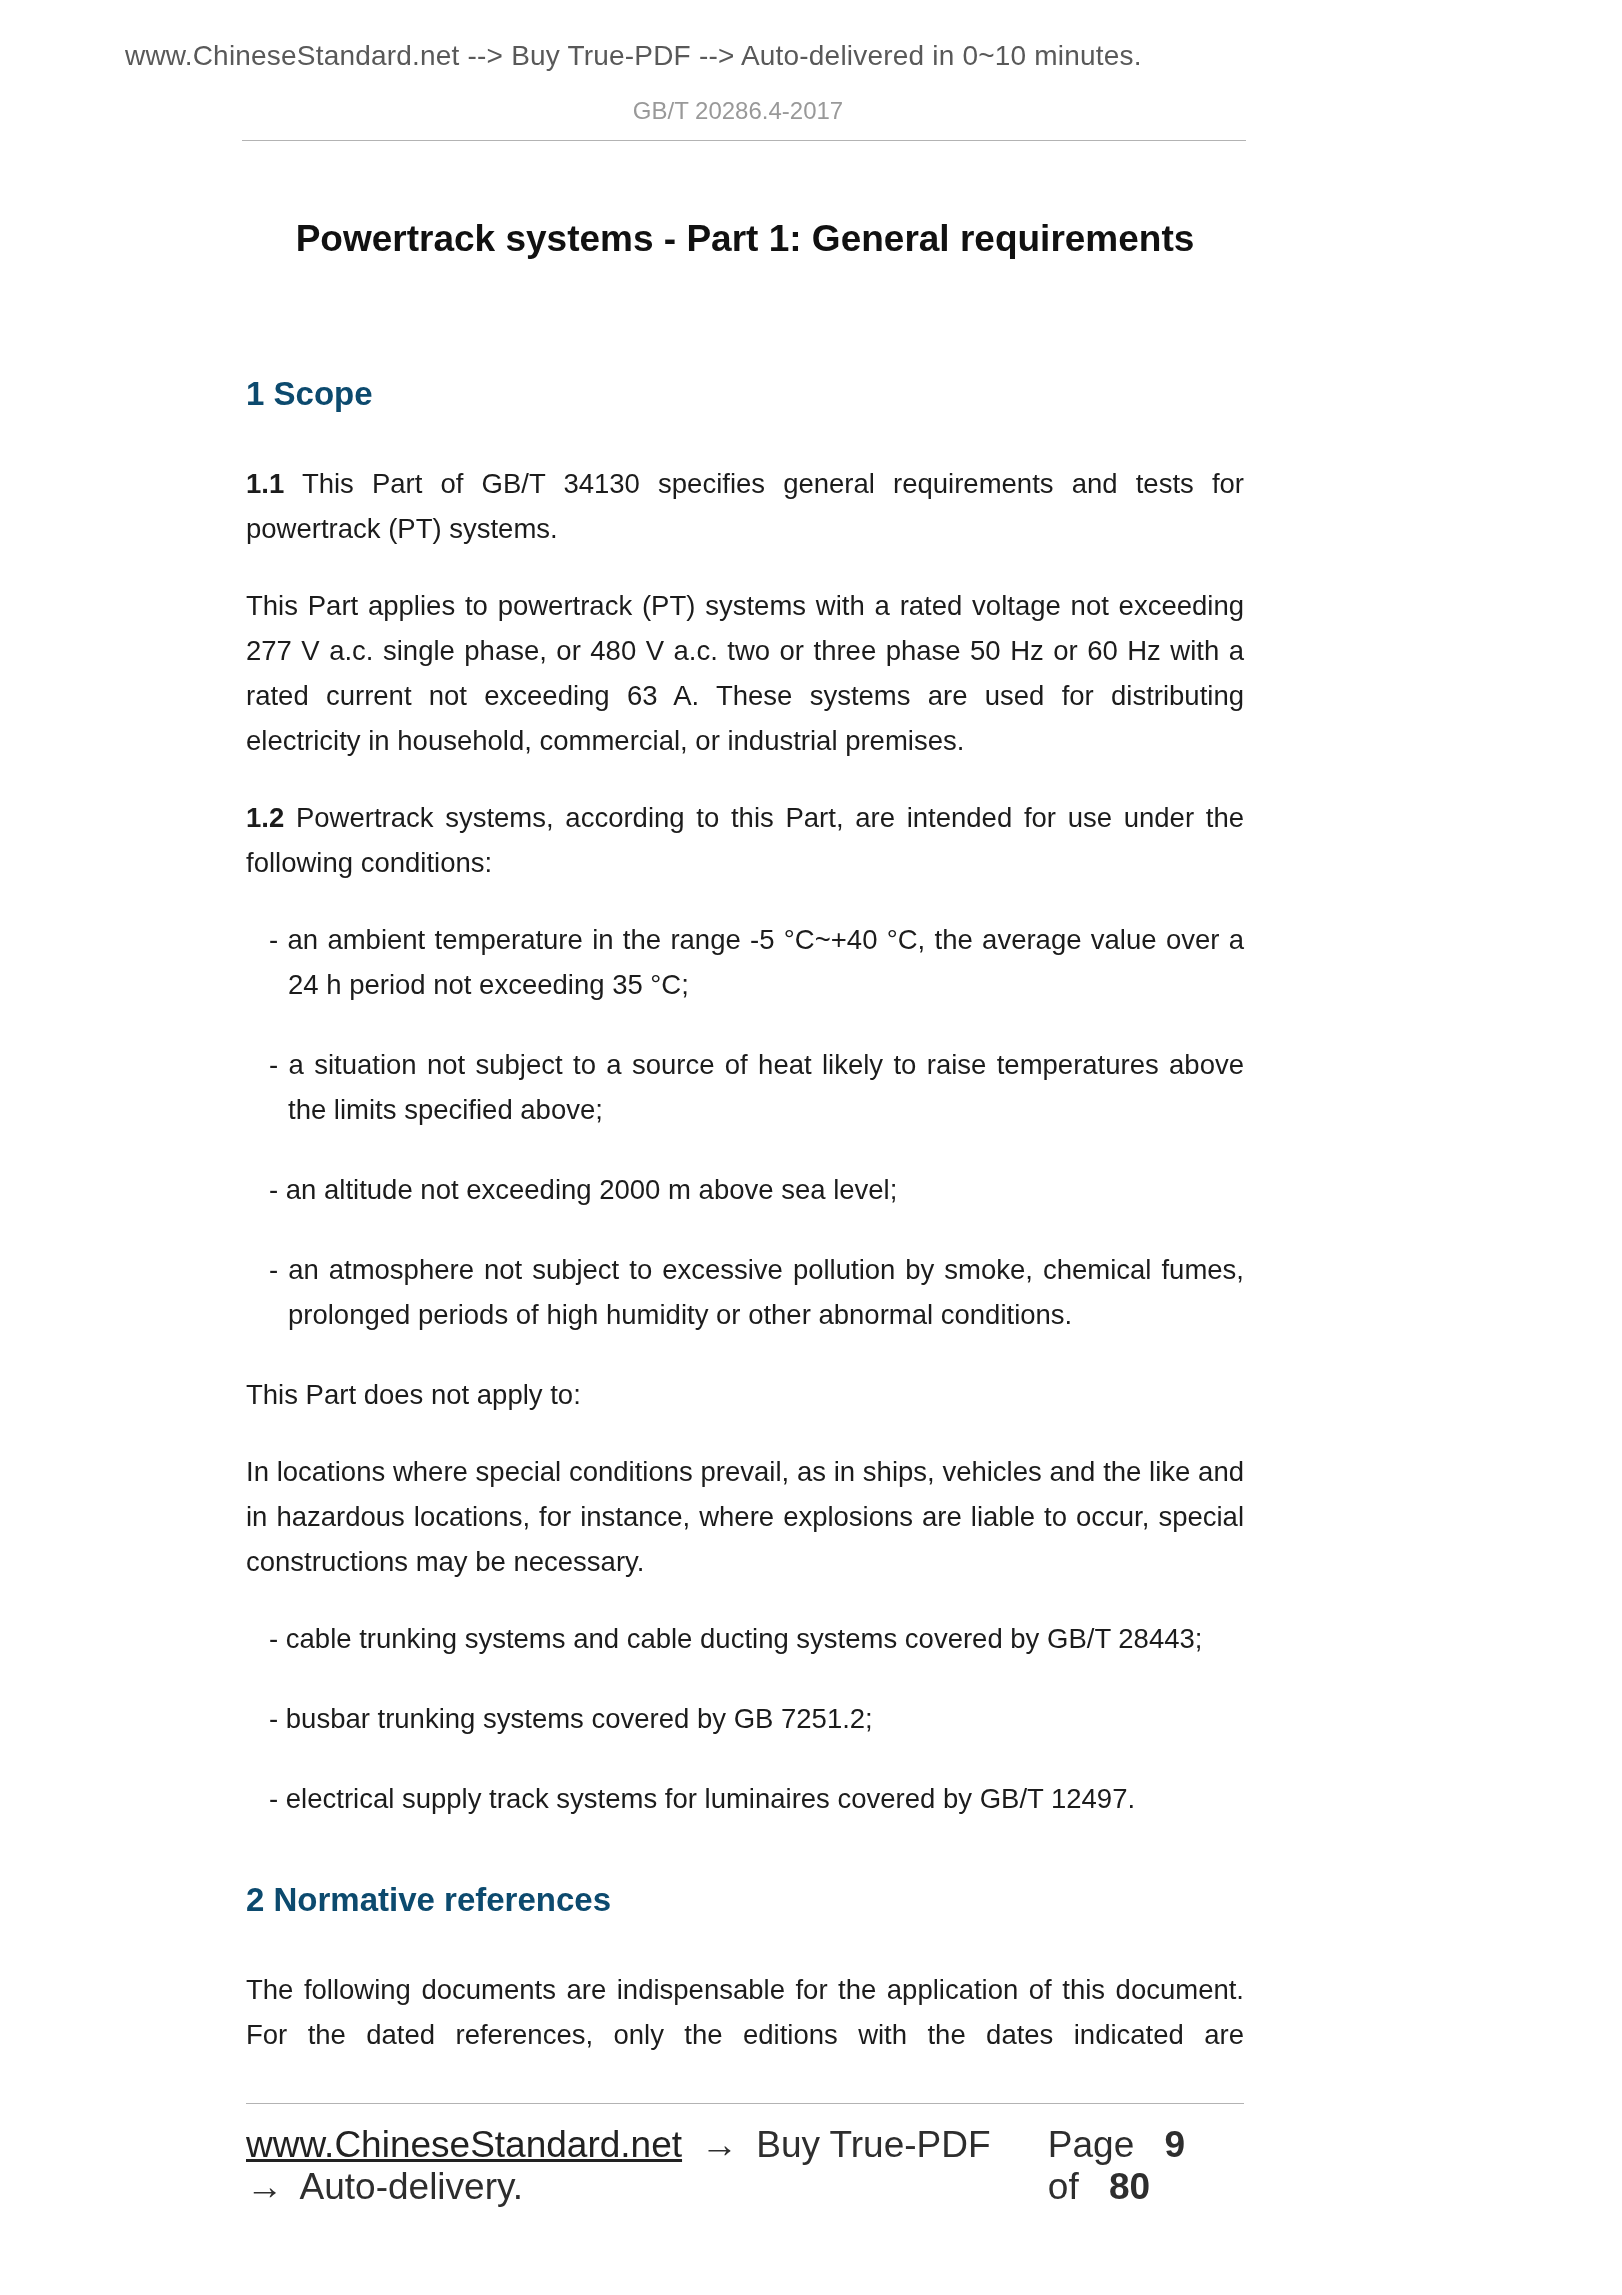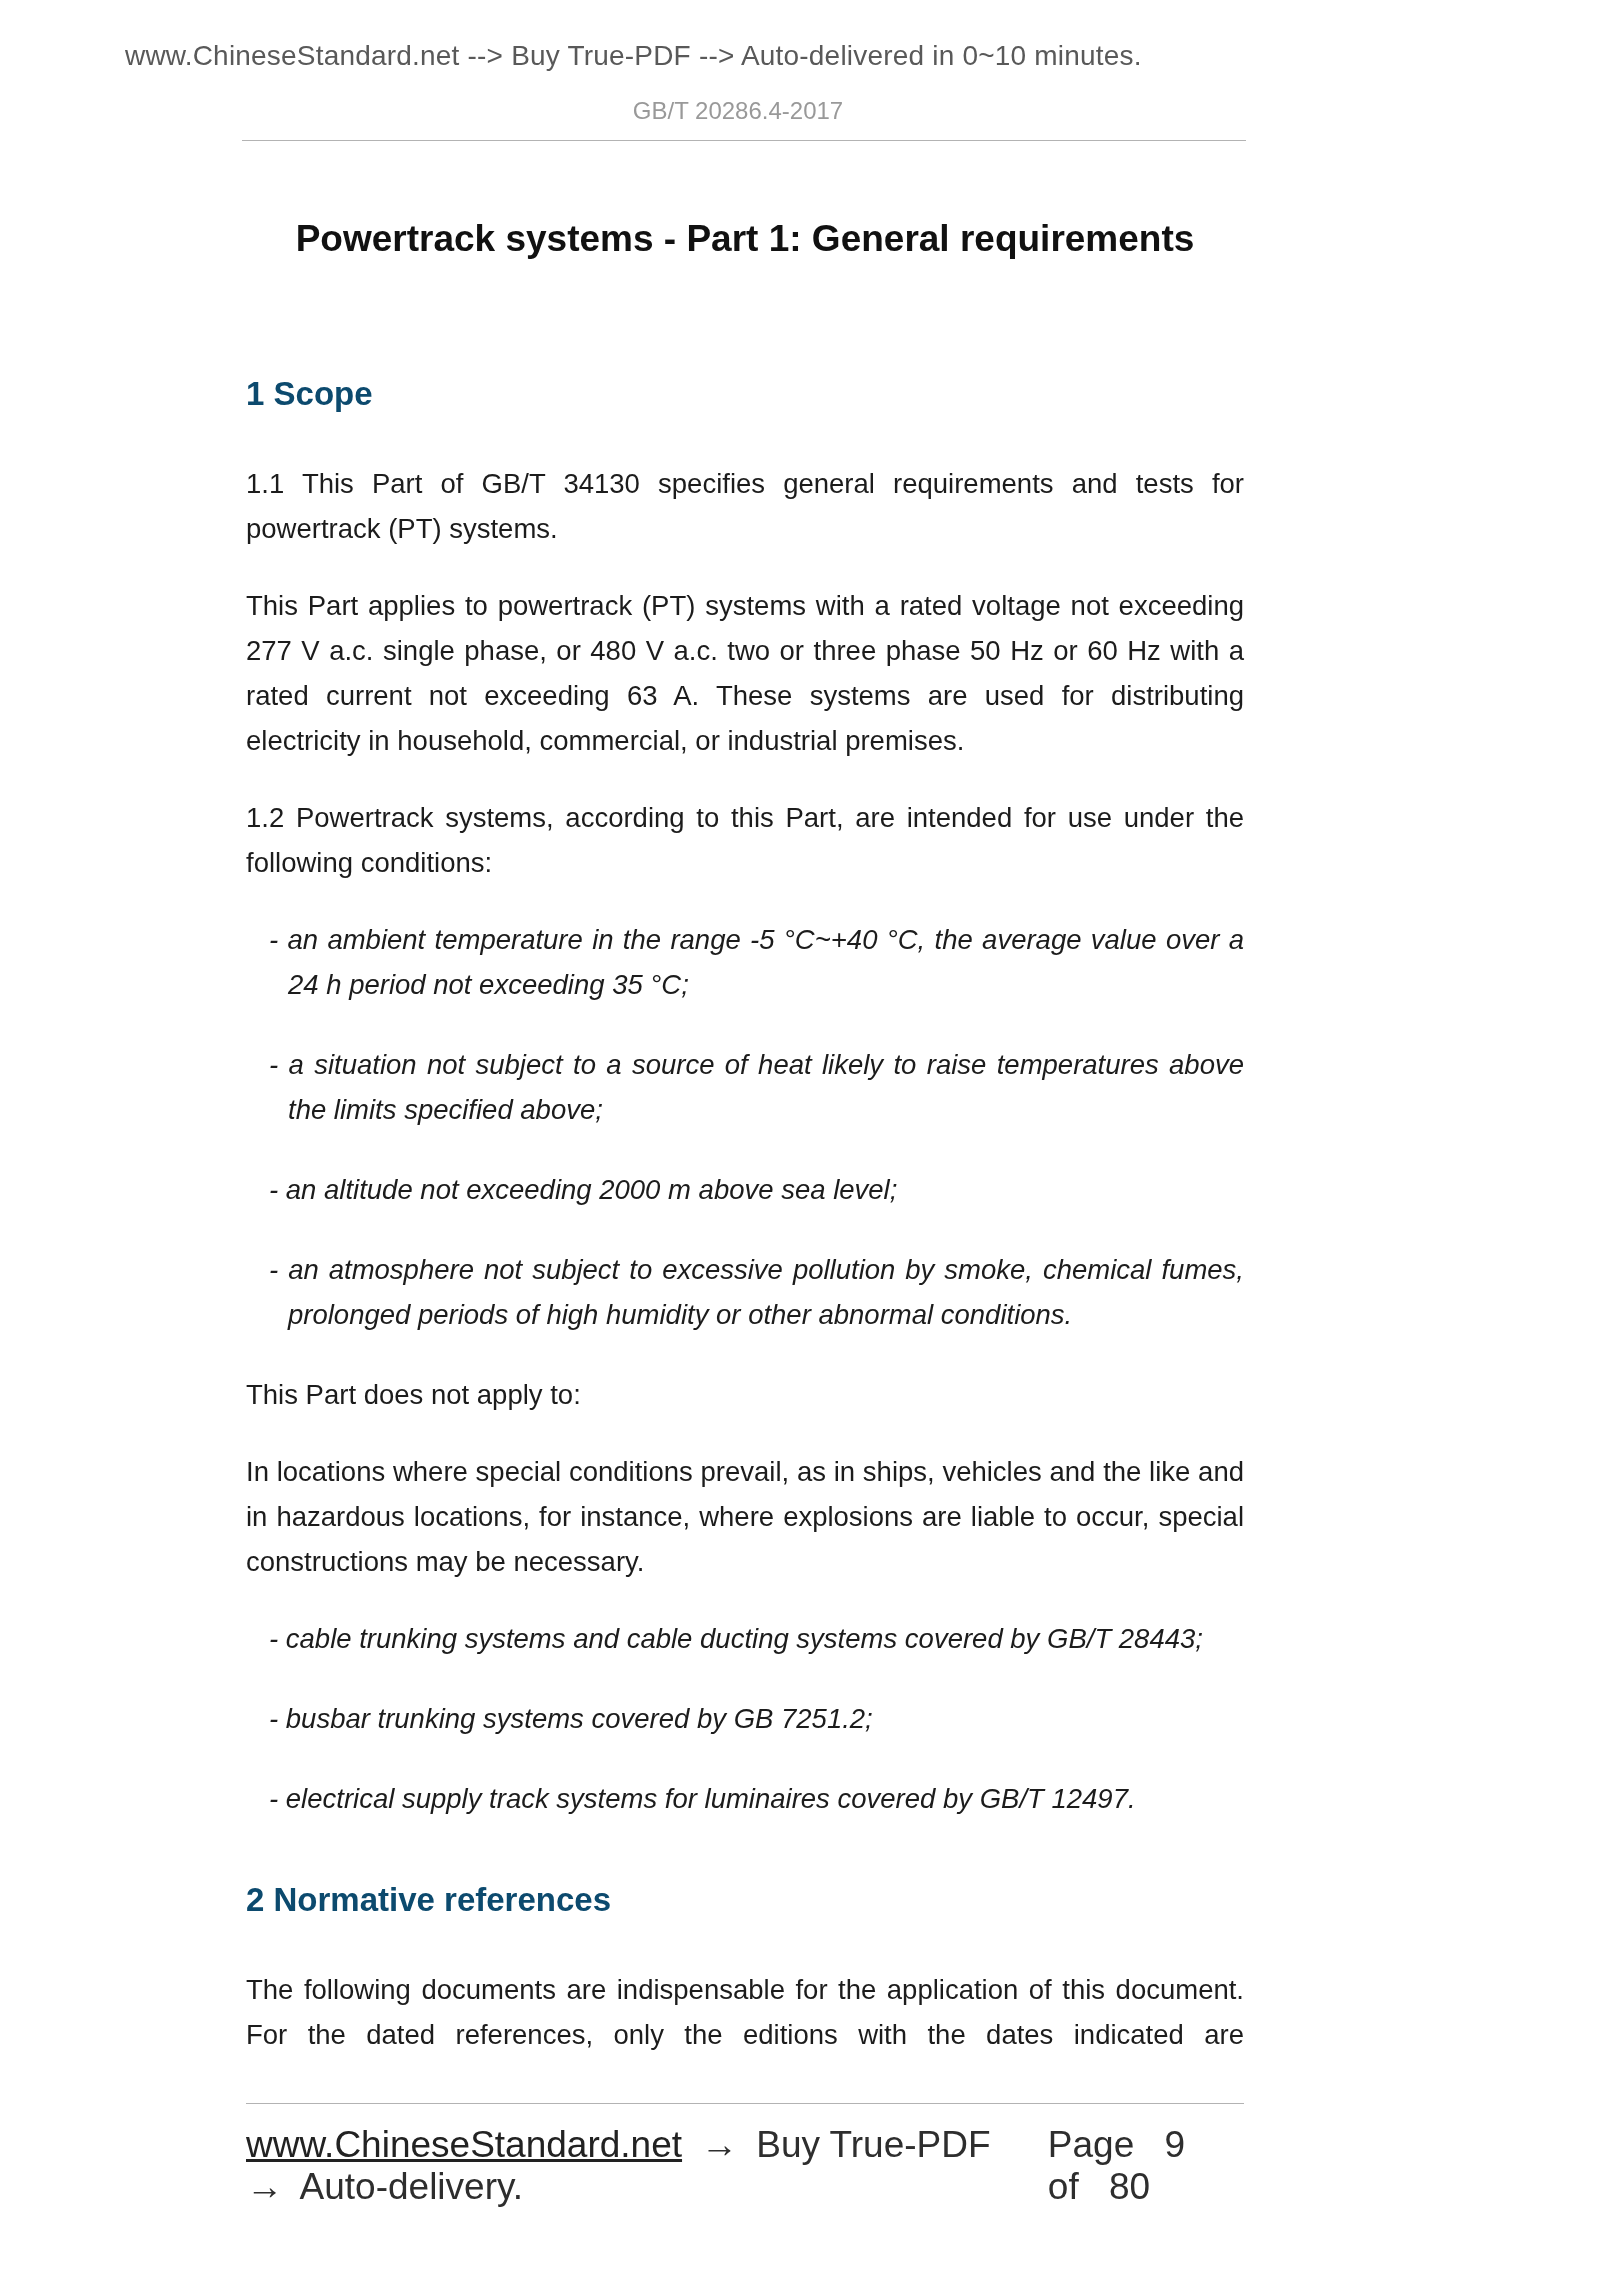--- a/index.html
+++ b/index.html
@@ -68,24 +68,23 @@
     text-align-last: justify;
   }
   .list-item {
     font-size: 27.5px;
     line-height: 45px;
     text-align: justify;
     margin: 0 0 35px 0;
     padding-left: 42px;
     text-indent: -19px;
     color: #1c1c1c;
-    font-style: italic;
   }
   .bold {
-    font-weight: normal;
+    font-weight: bold;
   }
   .footer {
     position: absolute;
     left: 246px;
     right: 232px;
     bottom: 87px;
   }
   .footer-rule {
     margin: 0 0 20px 0;
   }

